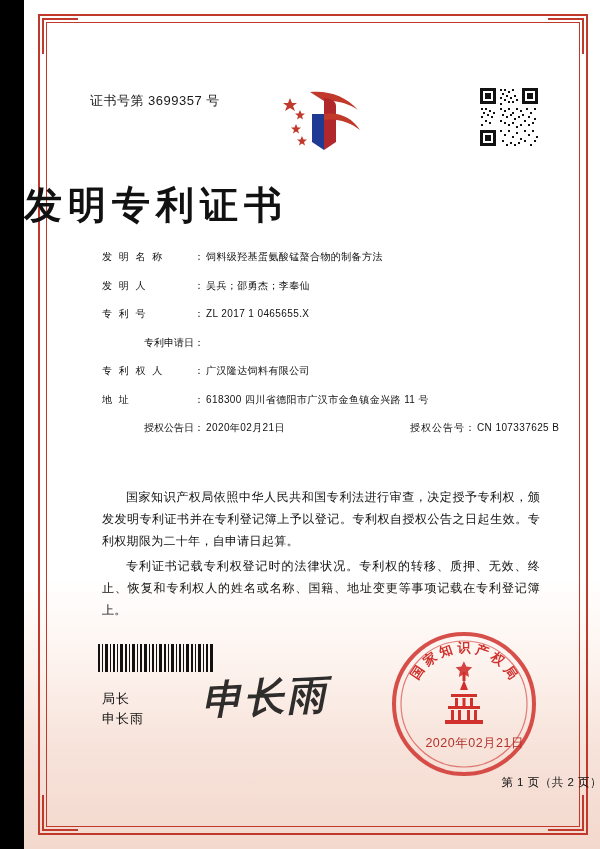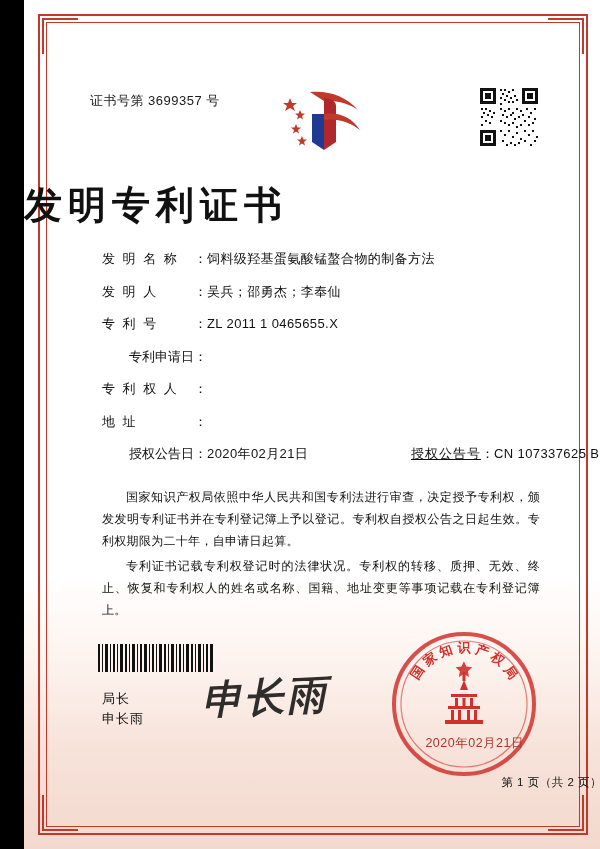--- a/index.html
+++ b/index.html
@@ -89,21 +89,21 @@
   .fields {
     position: absolute;
     left: 78px;
     top: 250px;
     right: 60px;
   }
   .field-row {
     display: flex;
     align-items: baseline;
     margin-bottom: 14.5px;
-    font-size: 13px;
+    font-size: 10px;
     color: #111;
     white-space: nowrap;
   }
   .field-label {
     width: 92px;
     flex: 0 0 92px;
     letter-spacing: 2px;
   }
   .field-label.tight { letter-spacing: 0px; text-align: right; }
   .field-colon {
@@ -115,21 +115,20 @@
     letter-spacing: 0.4px;
   }
   .field-row.split .field-value {
     flex: 0 0 auto;
     width: 196px;
   }
   .field-row .sub-label {
     flex: 0 0 auto;
     letter-spacing: 1px;
     margin-left: 8px;
-    text-decoration: underline;
   }
   .field-row .sub-colon { flex: 0 0 12px; }
   .field-row .sub-value { flex: 1 1 auto; letter-spacing: 0.4px; }
 
   .paragraphs {
     position: absolute;
     left: 78px;
     right: 62px;
     top: 486px;
     font-size: 12px;
@@ -332,33 +331,35 @@
       <span class="field-value">饲料级羟基蛋氨酸锰螯合物的制备方法</span>
     </div>
     <div class="field-row">
       <span class="field-label">发 明 人</span>
       <span class="field-colon">：</span>
       <span class="field-value">吴兵；邵勇杰；李奉仙</span>
     </div>
     <div class="field-row">
       <span class="field-label">专 利 号</span>
       <span class="field-colon">：</span>
-      <span class="field-value">ZL 2011 1 0465655.X</span>
+      <span class="field-value">ZL 2017 1 0465655.X</span>
     </div>
     <div class="field-row">
       <span class="field-label tight">专利申请日</span>
       <span class="field-colon">：</span>
     </div>
     <div class="field-row">
       <span class="field-label">专 利 权 人</span>
       <span class="field-colon">：</span>
+      <span class="field-value">广汉隆达饲料有限公司</span>
     </div>
     <div class="field-row">
       <span class="field-label">地 址</span>
       <span class="field-colon">：</span>
+      <span class="field-value">618300 四川省德阳市广汉市金鱼镇金兴路 11 号</span>
     </div>
     <div class="field-row split">
       <span class="field-label tight">授权公告日</span>
       <span class="field-colon">：</span>
       <span class="field-value">2020年02月21日</span>
       <span class="sub-label">授权公告号</span>
       <span class="sub-colon">：</span>
       <span class="sub-value">CN 107337625 B</span>
     </div>
   </div>

